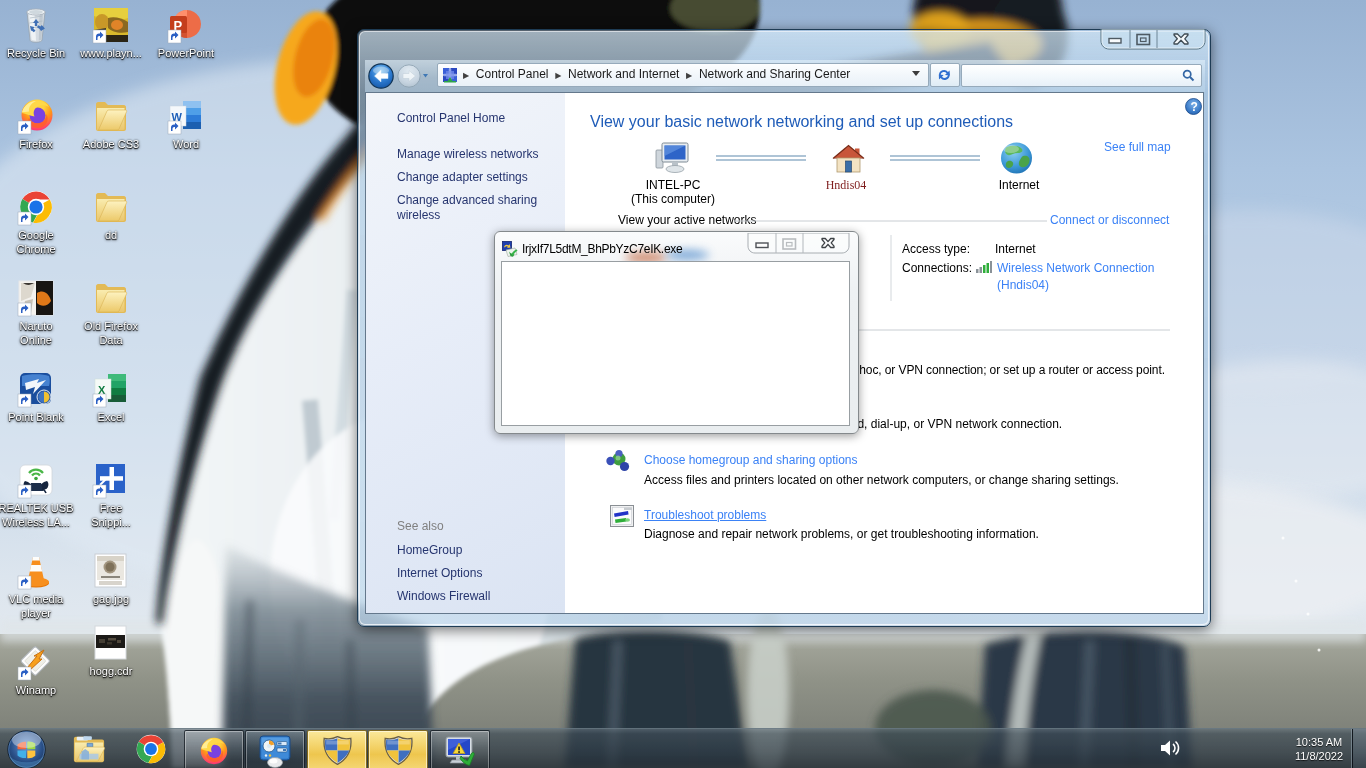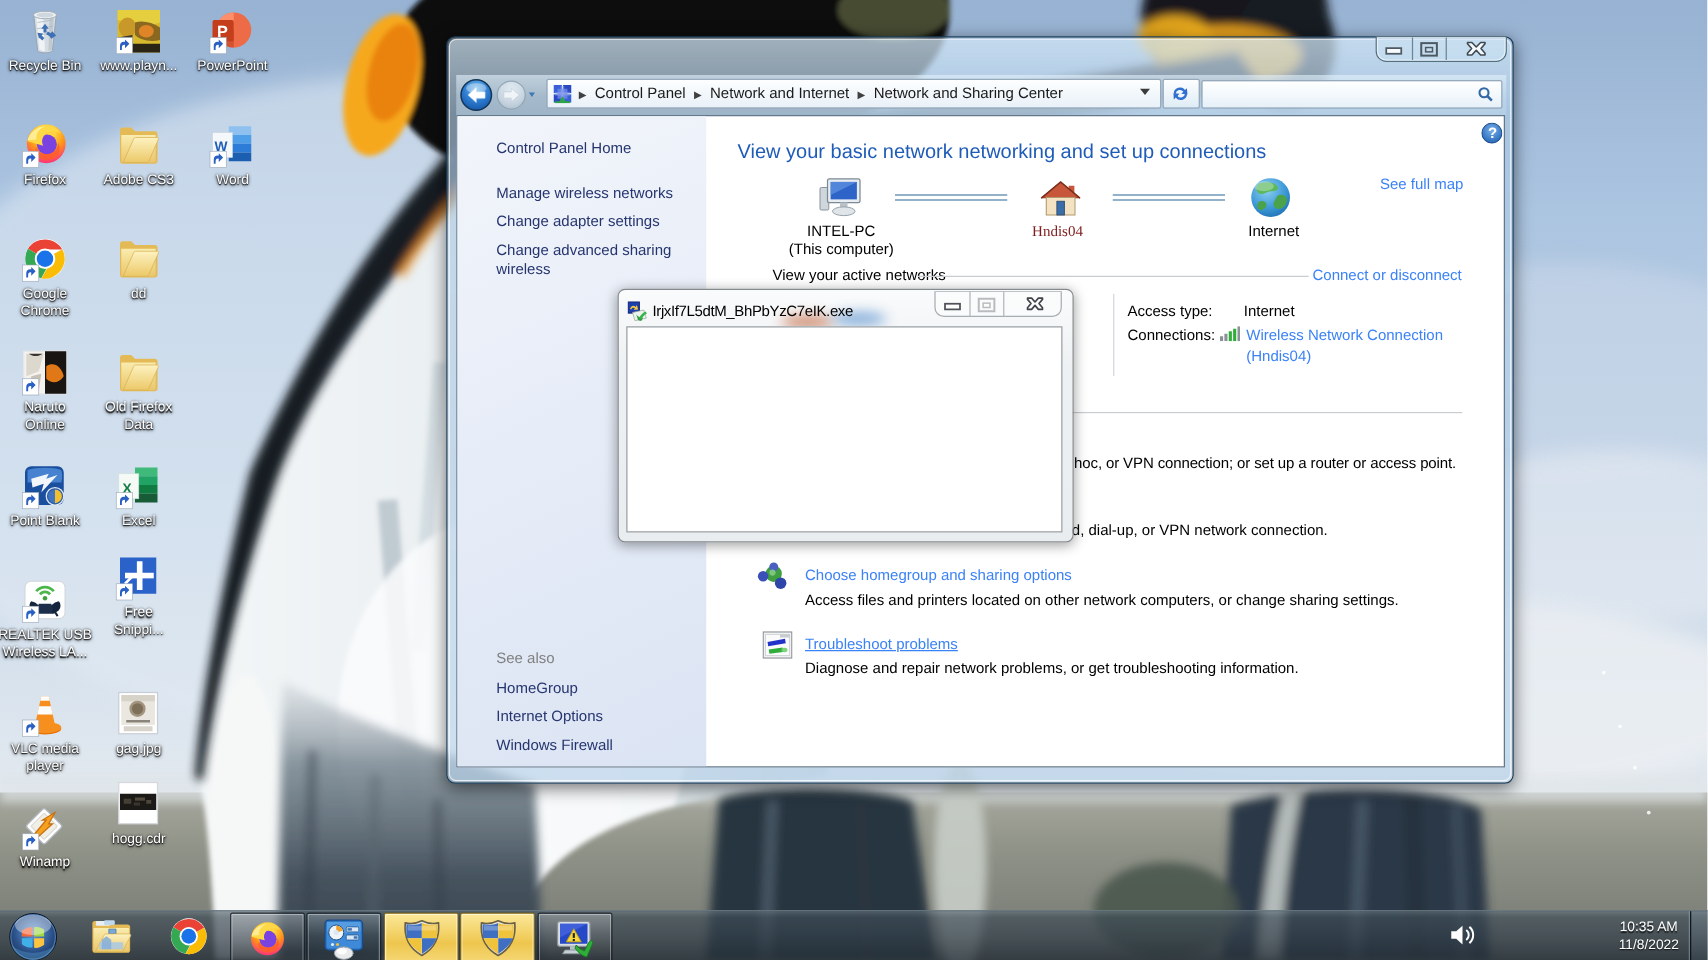--- a/index.html
+++ b/index.html
@@ -313,21 +313,21 @@
 <path d="M 15,14.5 A 5,5 0 0 1 23,14.5" fill="none" stroke="#4bb748" stroke-width="2.2"></path>
 <circle cx="19" cy="17.5" r="1.8" fill="#3aa33a"></circle>
 <path d="M 8,20 C 6,22 6,26 9,28 L 13,30 L 15,24 L 11,21 Z" fill="#16253e"></path>
 <path d="M 30,20 C 32,22 32,26 29,28 L 25,30 L 23,24 L 27,21 Z" fill="#16253e"></path>
 <path d="M 14,22 L 24,22 L 26,30 L 12,30 Z" fill="#1c2e4a"></path>
 <path d="M 25,28 A 6,6 0 0 1 29,32" fill="none" stroke="#16253e" stroke-width="1.6"></path>
           <use href="#shortcut" x="1" y="24"></use>
         </svg>
         <div class="lbl">REALTEK USB<br>Wireless LA...</div>
       </div>
-<div class="dicon" style="left:73px;top:443px">
+<div class="dicon" style="left:73px;top:461px">
         <svg class="ig" width="38" height="38" viewBox="0 0 38 38">
           <rect x="4" y="3" width="29" height="29" fill="#2a62c9"></rect>
 <rect x="17.5" y="6" width="4.5" height="23" fill="#ffffff"></rect>
 <rect x="8" y="15.2" width="23" height="4.5" fill="#ffffff"></rect>
 <path d="M 8,24 L 14,18" stroke="#ffffff" stroke-width="2"></path>
           <use href="#shortcut" x="1" y="24"></use>
         </svg>
         <div class="lbl">Free<br>Snippi...</div>
       </div>
 <div class="dicon" style="left:-2px;top:552px">

